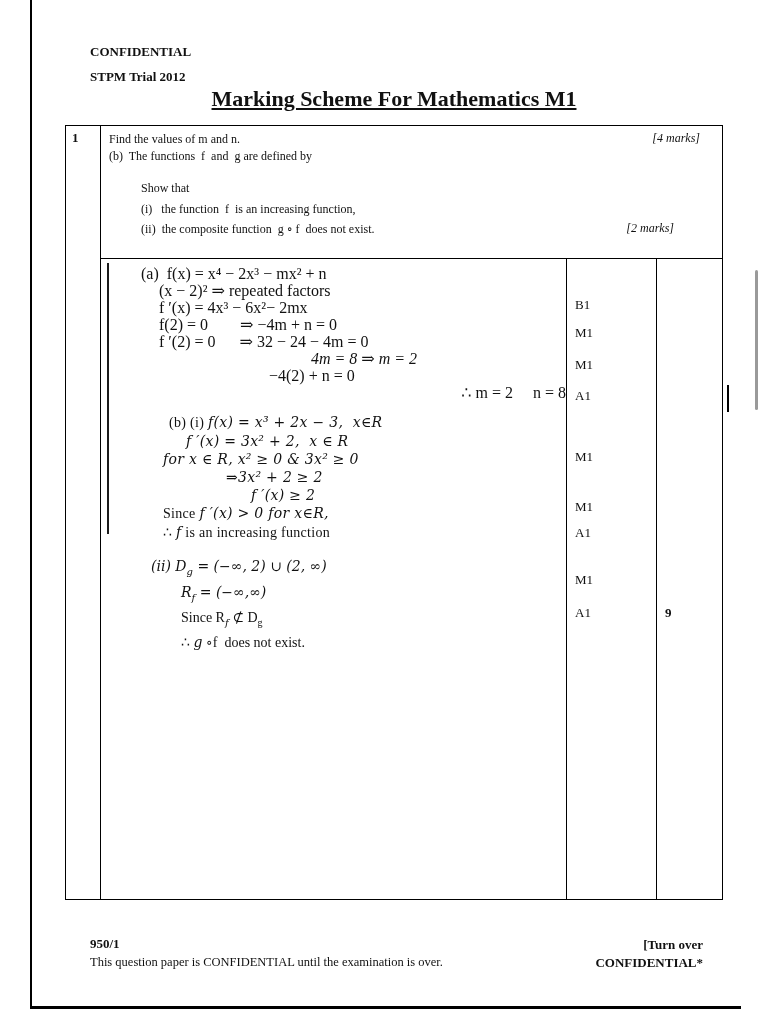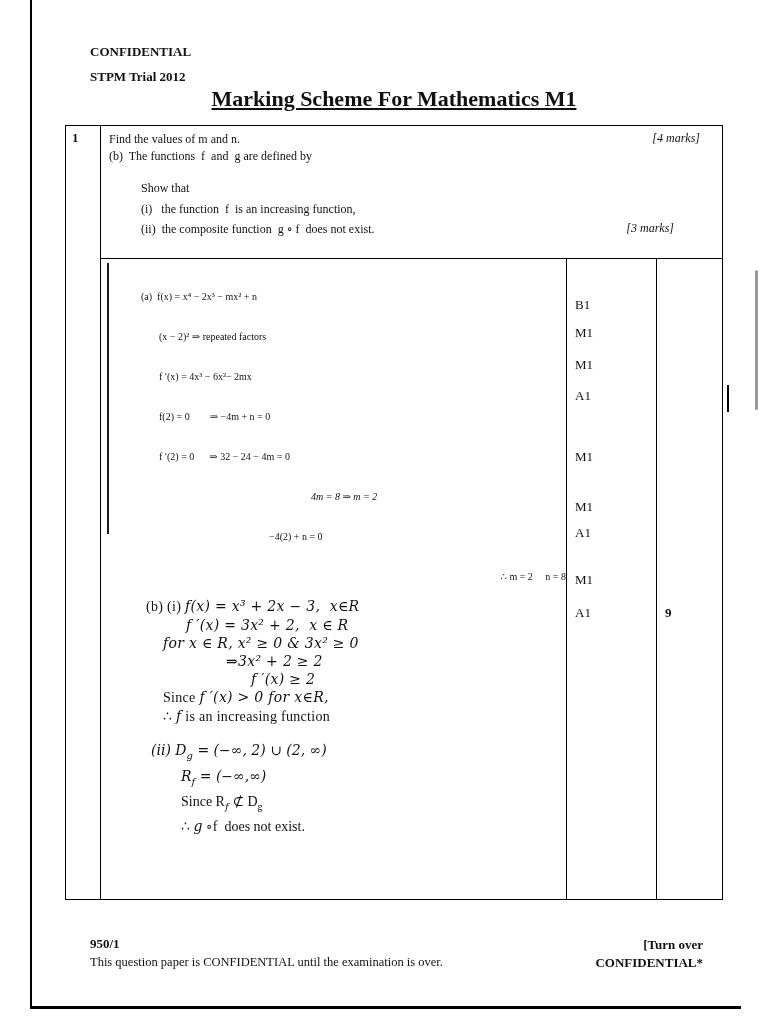--- a/index.html
+++ b/index.html
@@ -33,27 +33,27 @@
   .q-line { font-size:12px; line-height:16.5px; white-space:pre; }
   .q-row { position:relative; }
   .q-marks { position:absolute; top:0; font-style:italic; font-size:12px; }
   .q-marks-a { right:14px; }
   .q-marks-b { right:40px; }
   .q-indent { margin-left:32px; }
   .q-gap { margin-top:16px; }
   .q-gap-small { margin-top:4px; }
 
   .ans-area { position:absolute; left:35px; top:133px; width:465px; bottom:0; padding-top:6px; overflow:hidden; }
-  .ans { font-size:10px; line-height:17px; white-space:pre;margin-top:23px; }
+  .ans { font-size:16px; line-height:17px; white-space:pre; }
   .math { font-style:italic; font-family:"DejaVu Serif",serif; }
   .math-line { font-size:14px; line-height:18px; letter-spacing:0.3px; white-space:pre; }
   .ii-line { font-size:14px; line-height:20px; white-space:pre; }
   sub { font-size:10px; }
 
-  .ml40 { margin-left:40px; } .ml45 { margin-left:45px; } .ml50 { margin-left:50px; }
+  .ml40 { margin-left:40px; } .ml45 { margin-left:68px; } .ml50 { margin-left:50px; }
   .ml58 { margin-left:58px; } .ml80 { margin-left:80px; } .ml83 { margin-left:62px; }
   .ml85 { margin-left:85px; } .ml125 { margin-left:125px; } .ml150 { margin-left:150px; }
   .ml162 { margin-left:162px;text-align:right; } .ml168 { margin-left:168px; } .ml210 { margin-left:210px;font-style:italic; }
   .mt12 { margin-top:12px; } .mt14 { margin-top:14px; }
 
   .artifact-line { position:absolute; left:41px; top:137px; width:2px; height:271px; background:#1a1a1a; }
 
   .marks-col { position:absolute; left:500px; top:133px; width:90px; bottom:0; border-left:1px solid #000; }
   .total-col { position:absolute; left:590px; top:133px; right:0; bottom:0; border-left:1px solid #000; }
   .mark { position:absolute; left:8px; font-size:13px; }
@@ -89,21 +89,21 @@
     <div class="qbox">
       <div class="q-row">
         <div class="q-line">Find the values of m and n.</div>
         <span class="q-marks q-marks-a">[4 marks]</span>
       </div>
       <div class="q-line">(b)  The functions  f  and  g are defined by</div>
       <div class="q-line q-indent q-gap">Show that</div>
       <div class="q-line q-indent q-gap-small">(i)   the function  f  is an increasing function,</div>
       <div class="q-row q-gap-small">
         <div class="q-line q-indent">(ii)  the composite function  g ∘ f  does not exist.</div>
-        <span class="q-marks q-marks-b">[3 marks]</span>
+        <span class="q-marks q-marks-b">[2 marks]</span>
       </div>
     </div>
 
     <div class="artifact-line"></div>
 
     <div class="ans-area">
       <div class="ans ml40">(a)  f(x) = x⁴ − 2x³ − mx² + n</div>
       <div class="ans ml58">(x − 2)² ⇒ repeated factors</div>
       <div class="ans ml58">f ′(x) = 4x³ − 6x²− 2mx</div>
       <div class="ans ml58">f(2) = 0        ⇒ −4m + n = 0</div>

